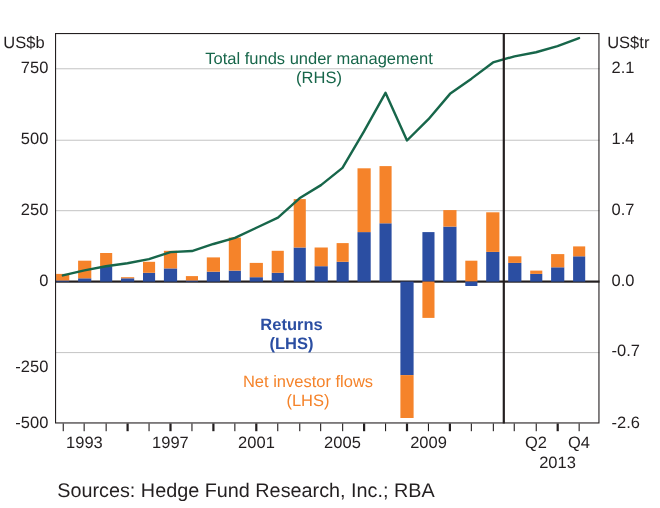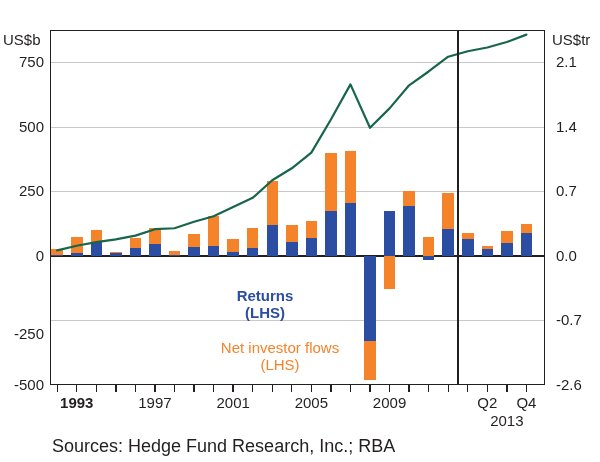--- a/index.html
+++ b/index.html
@@ -154,30 +154,34 @@
       <div class="xtick" style="left: 349.75px;"></div>
       <div class="xtick" style="left: 369.3px;"></div>
       <div class="xtick" style="left: 388.85px;"></div>
       <div class="xtick" style="left: 408.4px;"></div>
       <div class="xtick" style="left: 427.95px;"></div>
       <div class="xtick" style="left: 447.5px;"></div>
       <div class="xtick" style="left: 467.05px;"></div>
       <div class="xtick" style="left: 486.6px;"></div>
       <div class="xtick" style="left: 506.15px;"></div>
       <div class="xtick" style="left: 525.7px;"></div>
-      <div class="xtick-label" style="width: 60px; left: 46.75px; top: 394px; font-weight: bold;">1993</div>
+      <div class="xtick-label" style="width: 60px; left: 46.75px; top: 394px;">1993</div>
       <div class="xtick-label" style="width: 60px; left: 124.95px; top: 394px;">1997</div>
       <div class="xtick-label" style="width: 60px; left: 203.15px; top: 394px;">2001</div>
       <div class="xtick-label" style="width: 60px; left: 281.35px; top: 394px;">2005</div>
       <div class="xtick-label" style="width: 60px; left: 359.55px; top: 394px;">2009</div>
       <div class="xtick-label" style="width: 40px; left: 467.3px; top: 394px;">Q2</div>
       <div class="xtick-label" style="width: 40px; left: 506.4px; top: 394px;">Q4</div>
       <div class="xtick-label" style="width: 60px; left: 476.85px; top: 412px;">2013</div>
     </div>
 
+  <div class="legend-lbl" id="legend-total">
+    <span>Total funds under management</span><br>
+    <span>(RHS)</span>
+  </div>
 
   <div class="legend-lbl" id="legend-returns">
     <span>Returns</span><br>
     <span>(LHS)</span>
   </div>
 
   <div class="legend-lbl" id="legend-flows">
     <span>Net investor flows</span><br>
     <span>(LHS)</span>
   </div>

